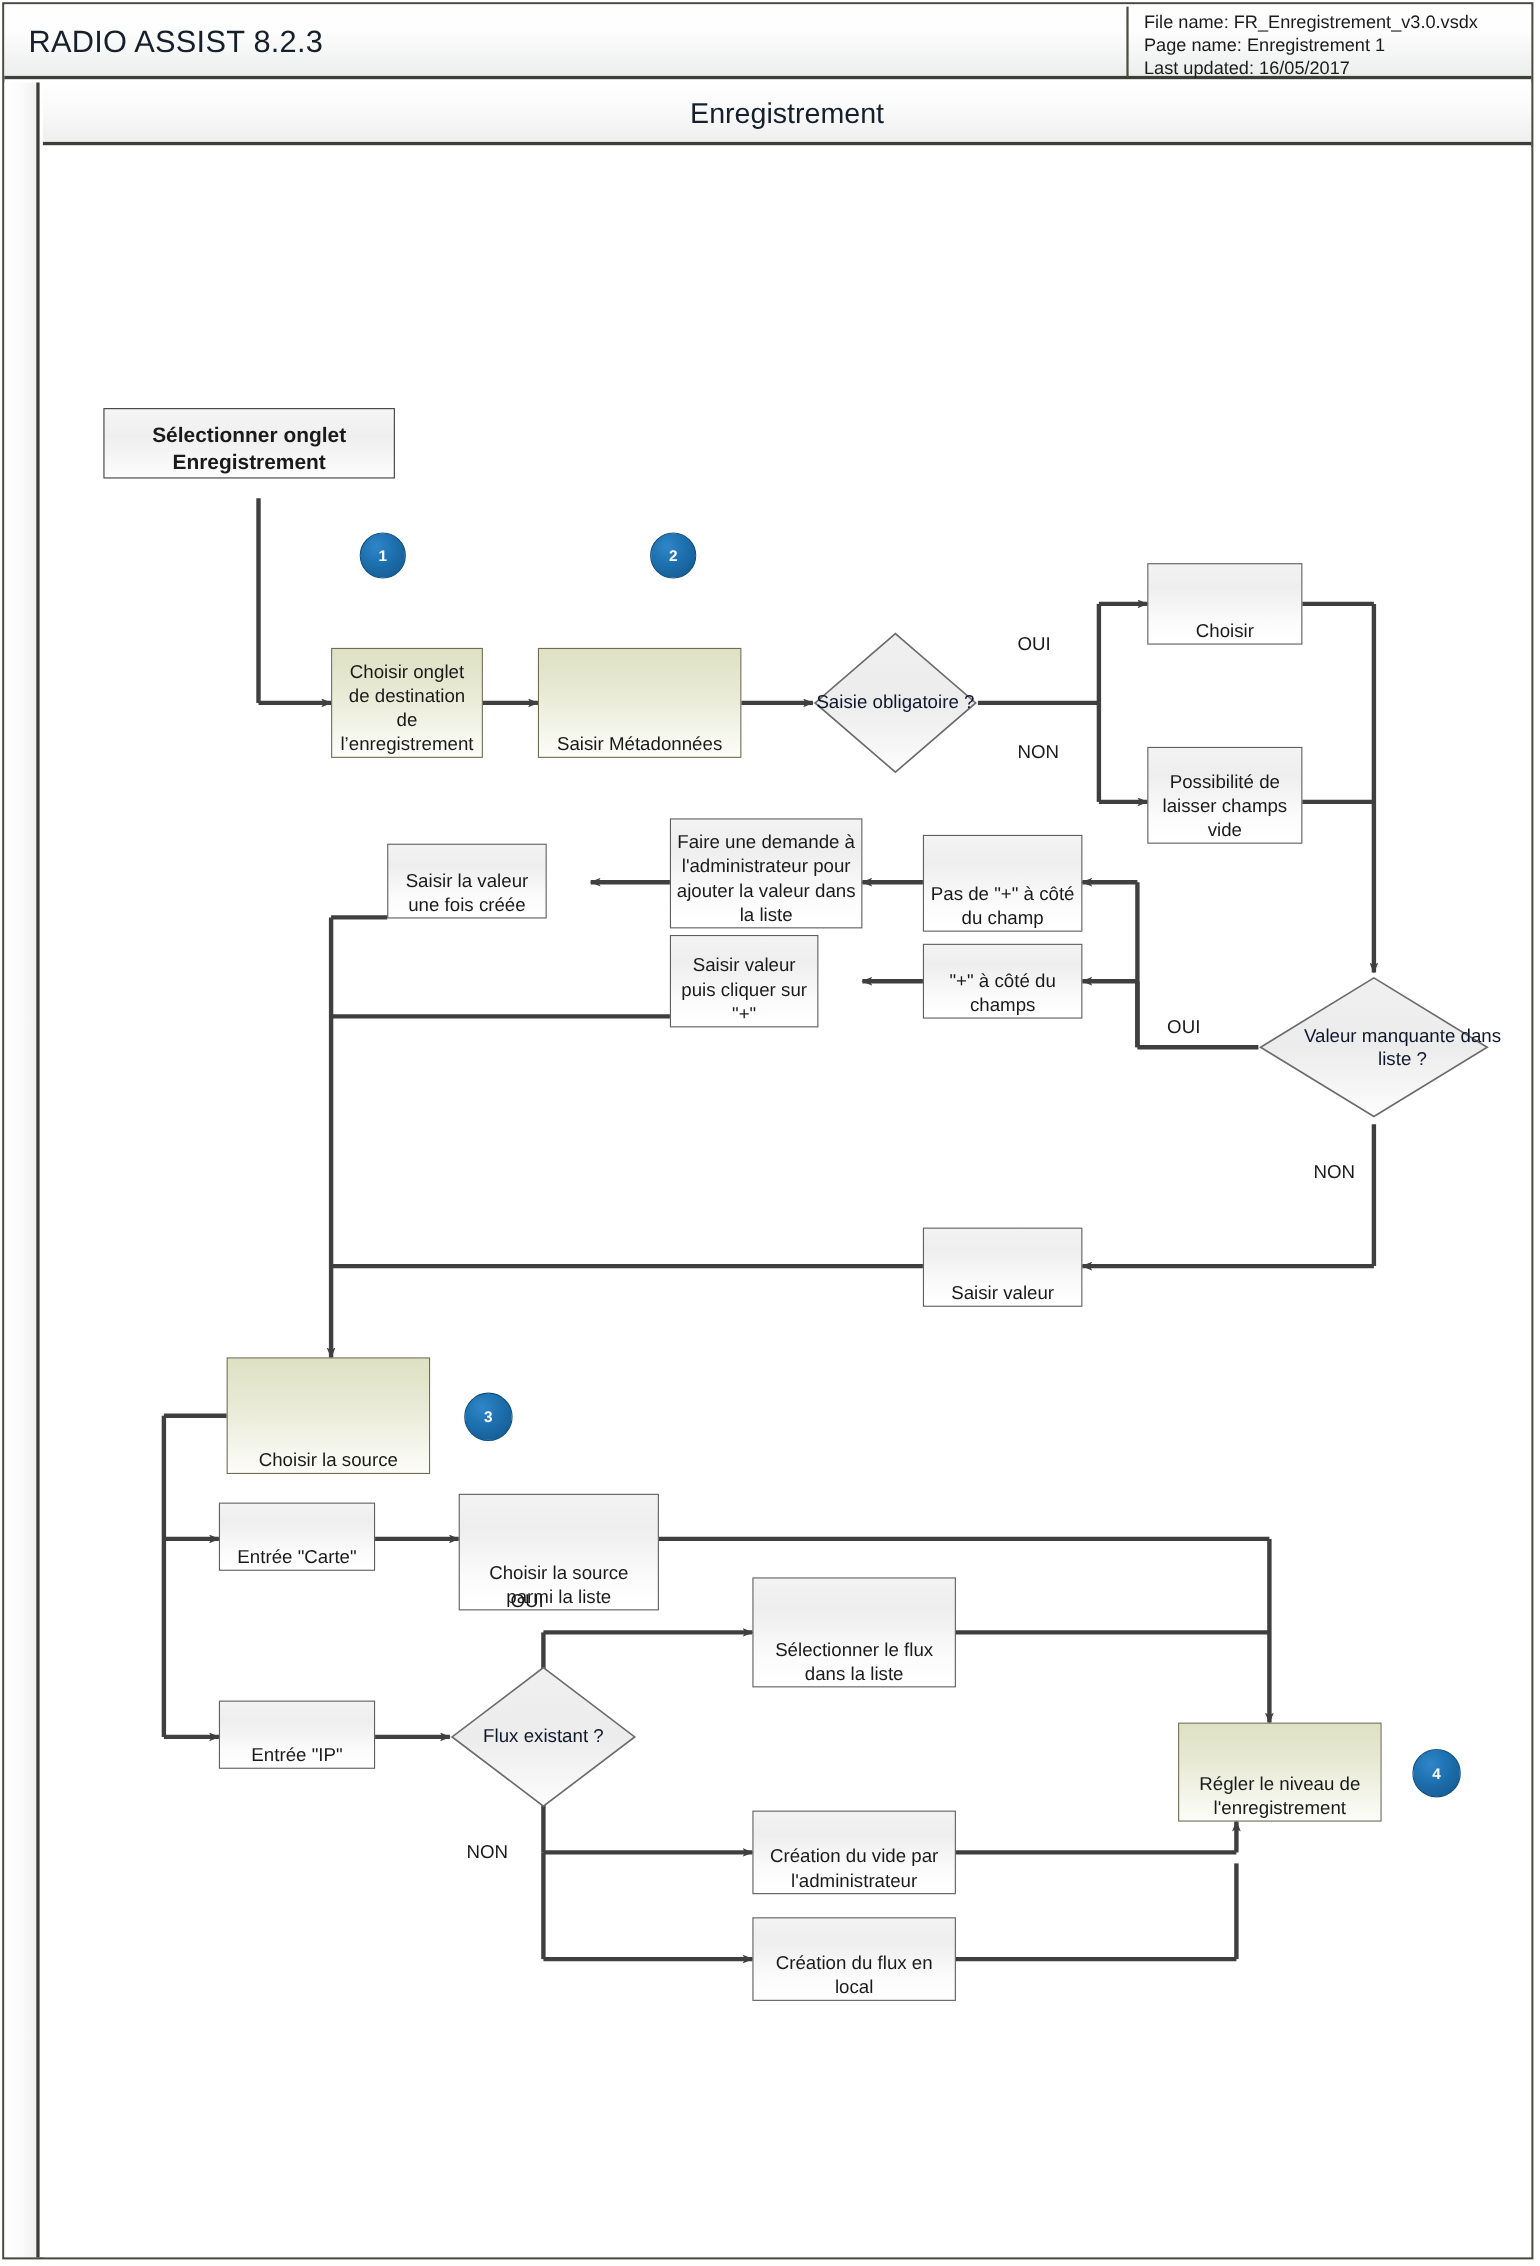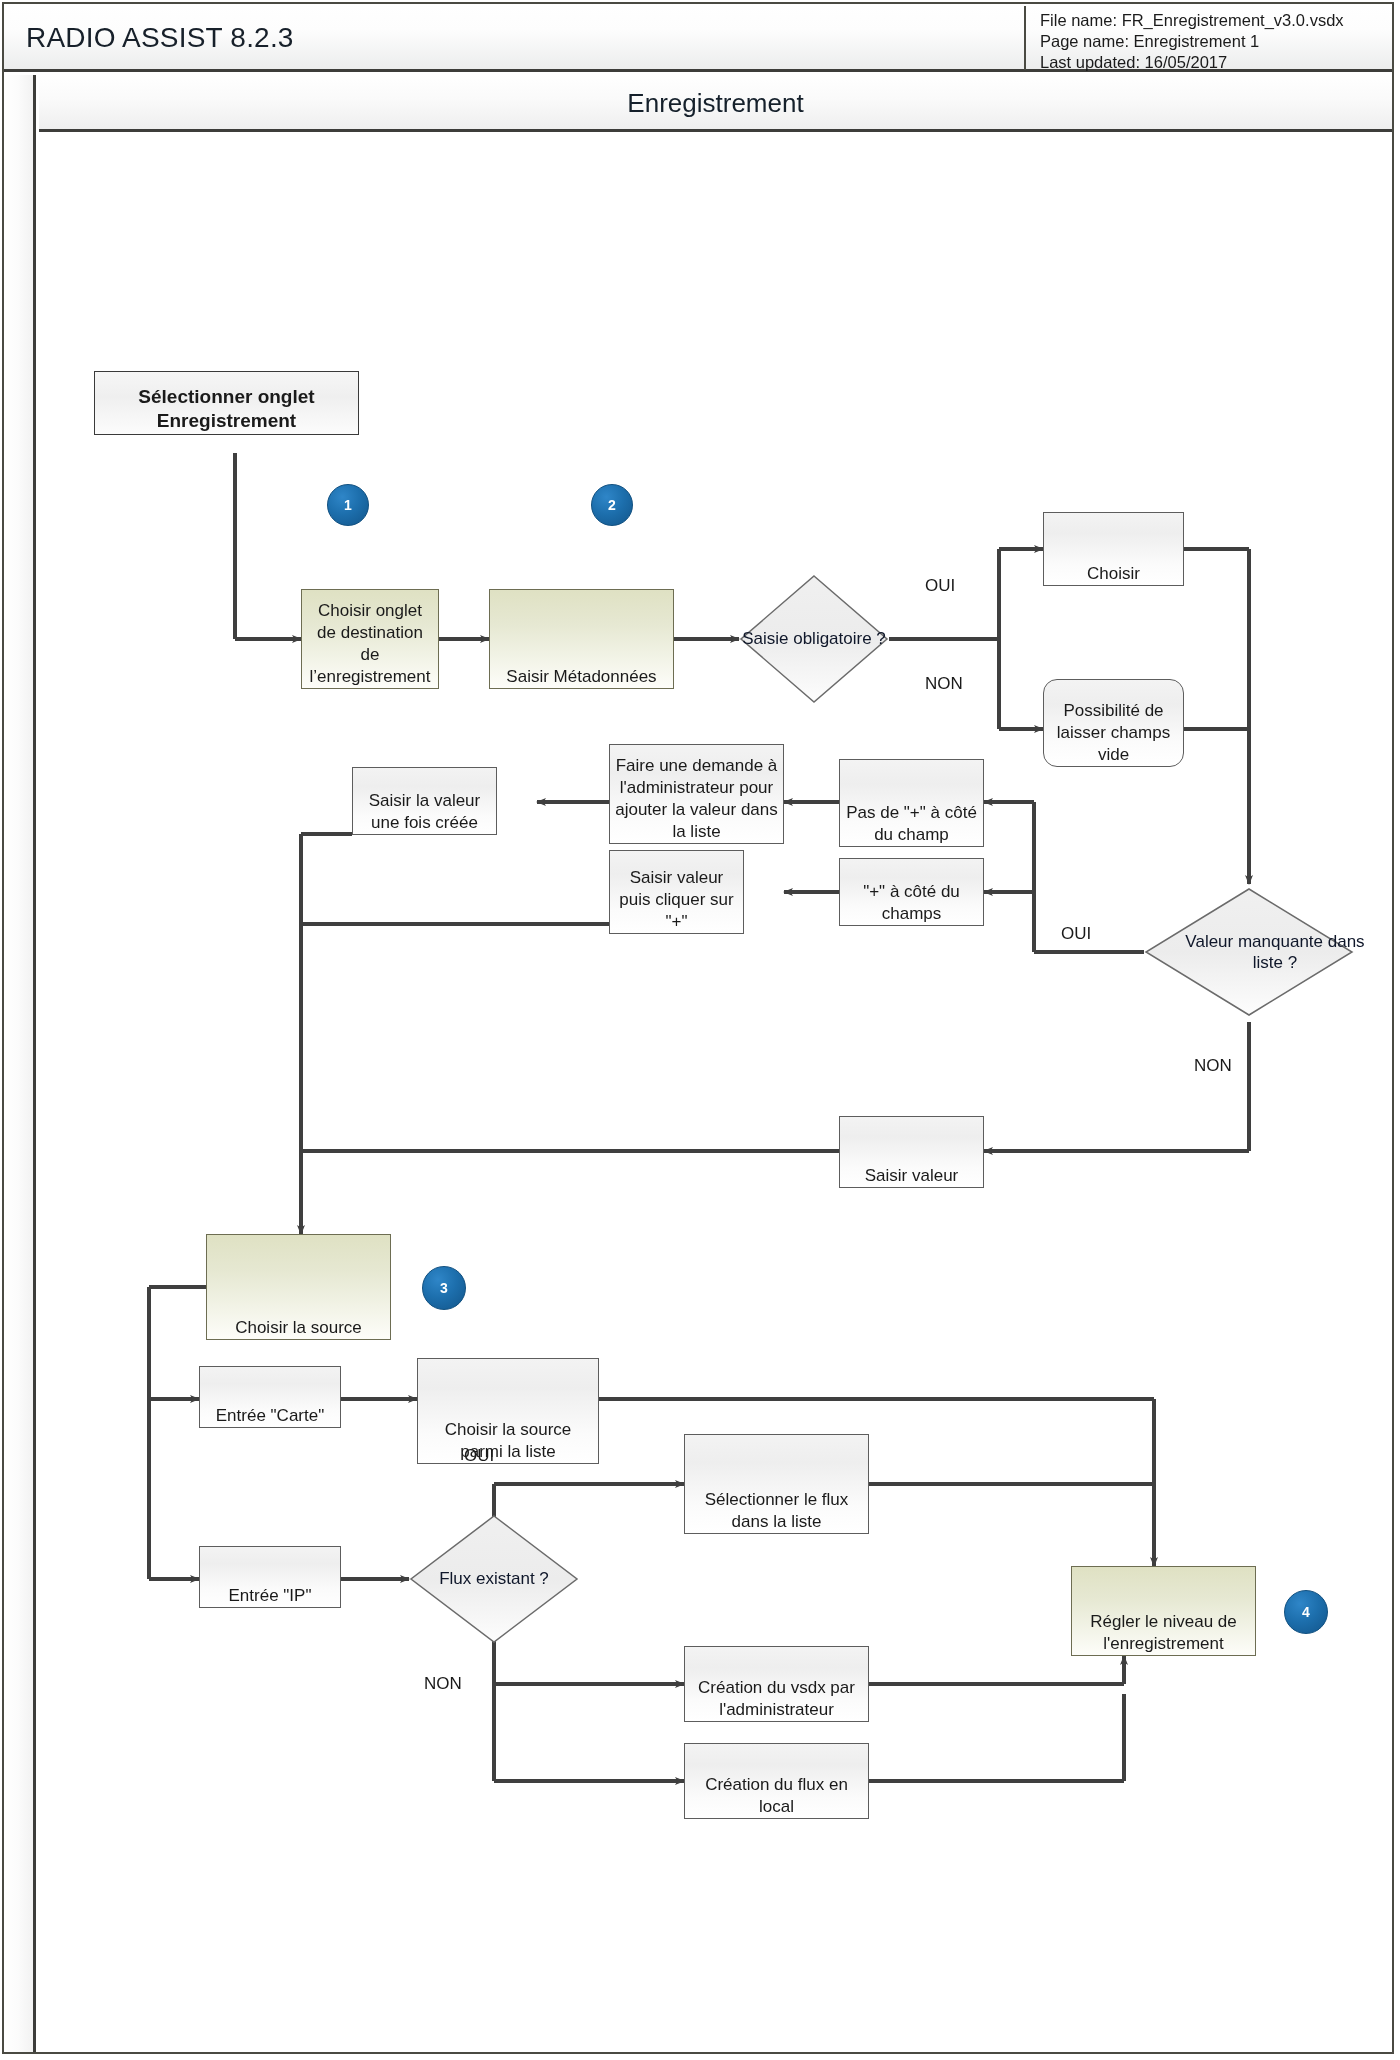--- a/index.html
+++ b/index.html
@@ -216,21 +216,21 @@
       <div class="dtext">Saisie obligatoire ?</div>
     </div>
 
     <div class="elabel" style="left:886px;top:442px;">OUI</div>
     <div class="elabel" style="left:886px;top:540px;">NON</div>
 
     <div class="node n-white" style="left:1004px;top:378px;width:141px;height:74px;">
       <span>Choisir</span>
     </div>
 
-    <div class="node n-white" style="left:1004px;top:545px;width:141px;height:88px;padding:0 5px;border-radius:14px;">
+    <div class="node n-white" style="left:1004px;top:545px;width:141px;height:88px;padding:0 5px;">
       <span>Possibilité de laisser champs vide</span>
     </div>
 
     <div class="diamond" style="left:1105px;top:753px;width:210px;height:130px;">
       <svg width="210" height="130" viewBox="0 0 210 130">
         <polygon points="105,2 208,65 105,128 2,65" fill="url(#dg1)" stroke="#6b6b6b" stroke-width="1.5"></polygon>
       </svg>
       <div class="dtext" style="padding:0 26px;">Valeur manquante dans liste ?</div>
     </div>
 
@@ -288,21 +288,21 @@
     </div>
 
     <div class="elabel" style="left:425px;top:1312px;">OUI</div>
     <div class="elabel" style="left:385px;top:1540px;">NON</div>
 
     <div class="node n-white" style="left:645px;top:1300px;width:185px;height:100px;padding:0 5px;">
       <span>Sélectionner le flux dans la liste</span>
     </div>
 
     <div class="node n-white" style="left:645px;top:1512px;width:185px;height:76px;padding:0 5px;">
-      <span>Création du vsdx par l'administrateur</span>
+      <span>Création du vide par l'administrateur</span>
     </div>
 
     <div class="node n-white" style="left:645px;top:1609px;width:185px;height:76px;padding:0 5px;">
       <span>Création du flux en local</span>
     </div>
 
     <div class="node n-green" style="left:1032px;top:1432px;width:185px;height:90px;padding:0 5px;">
       <span>Régler le niveau de l'enregistrement</span>
     </div>
     <div class="badge" style="left:1245px;top:1456px;width:42px;height:42px;">

